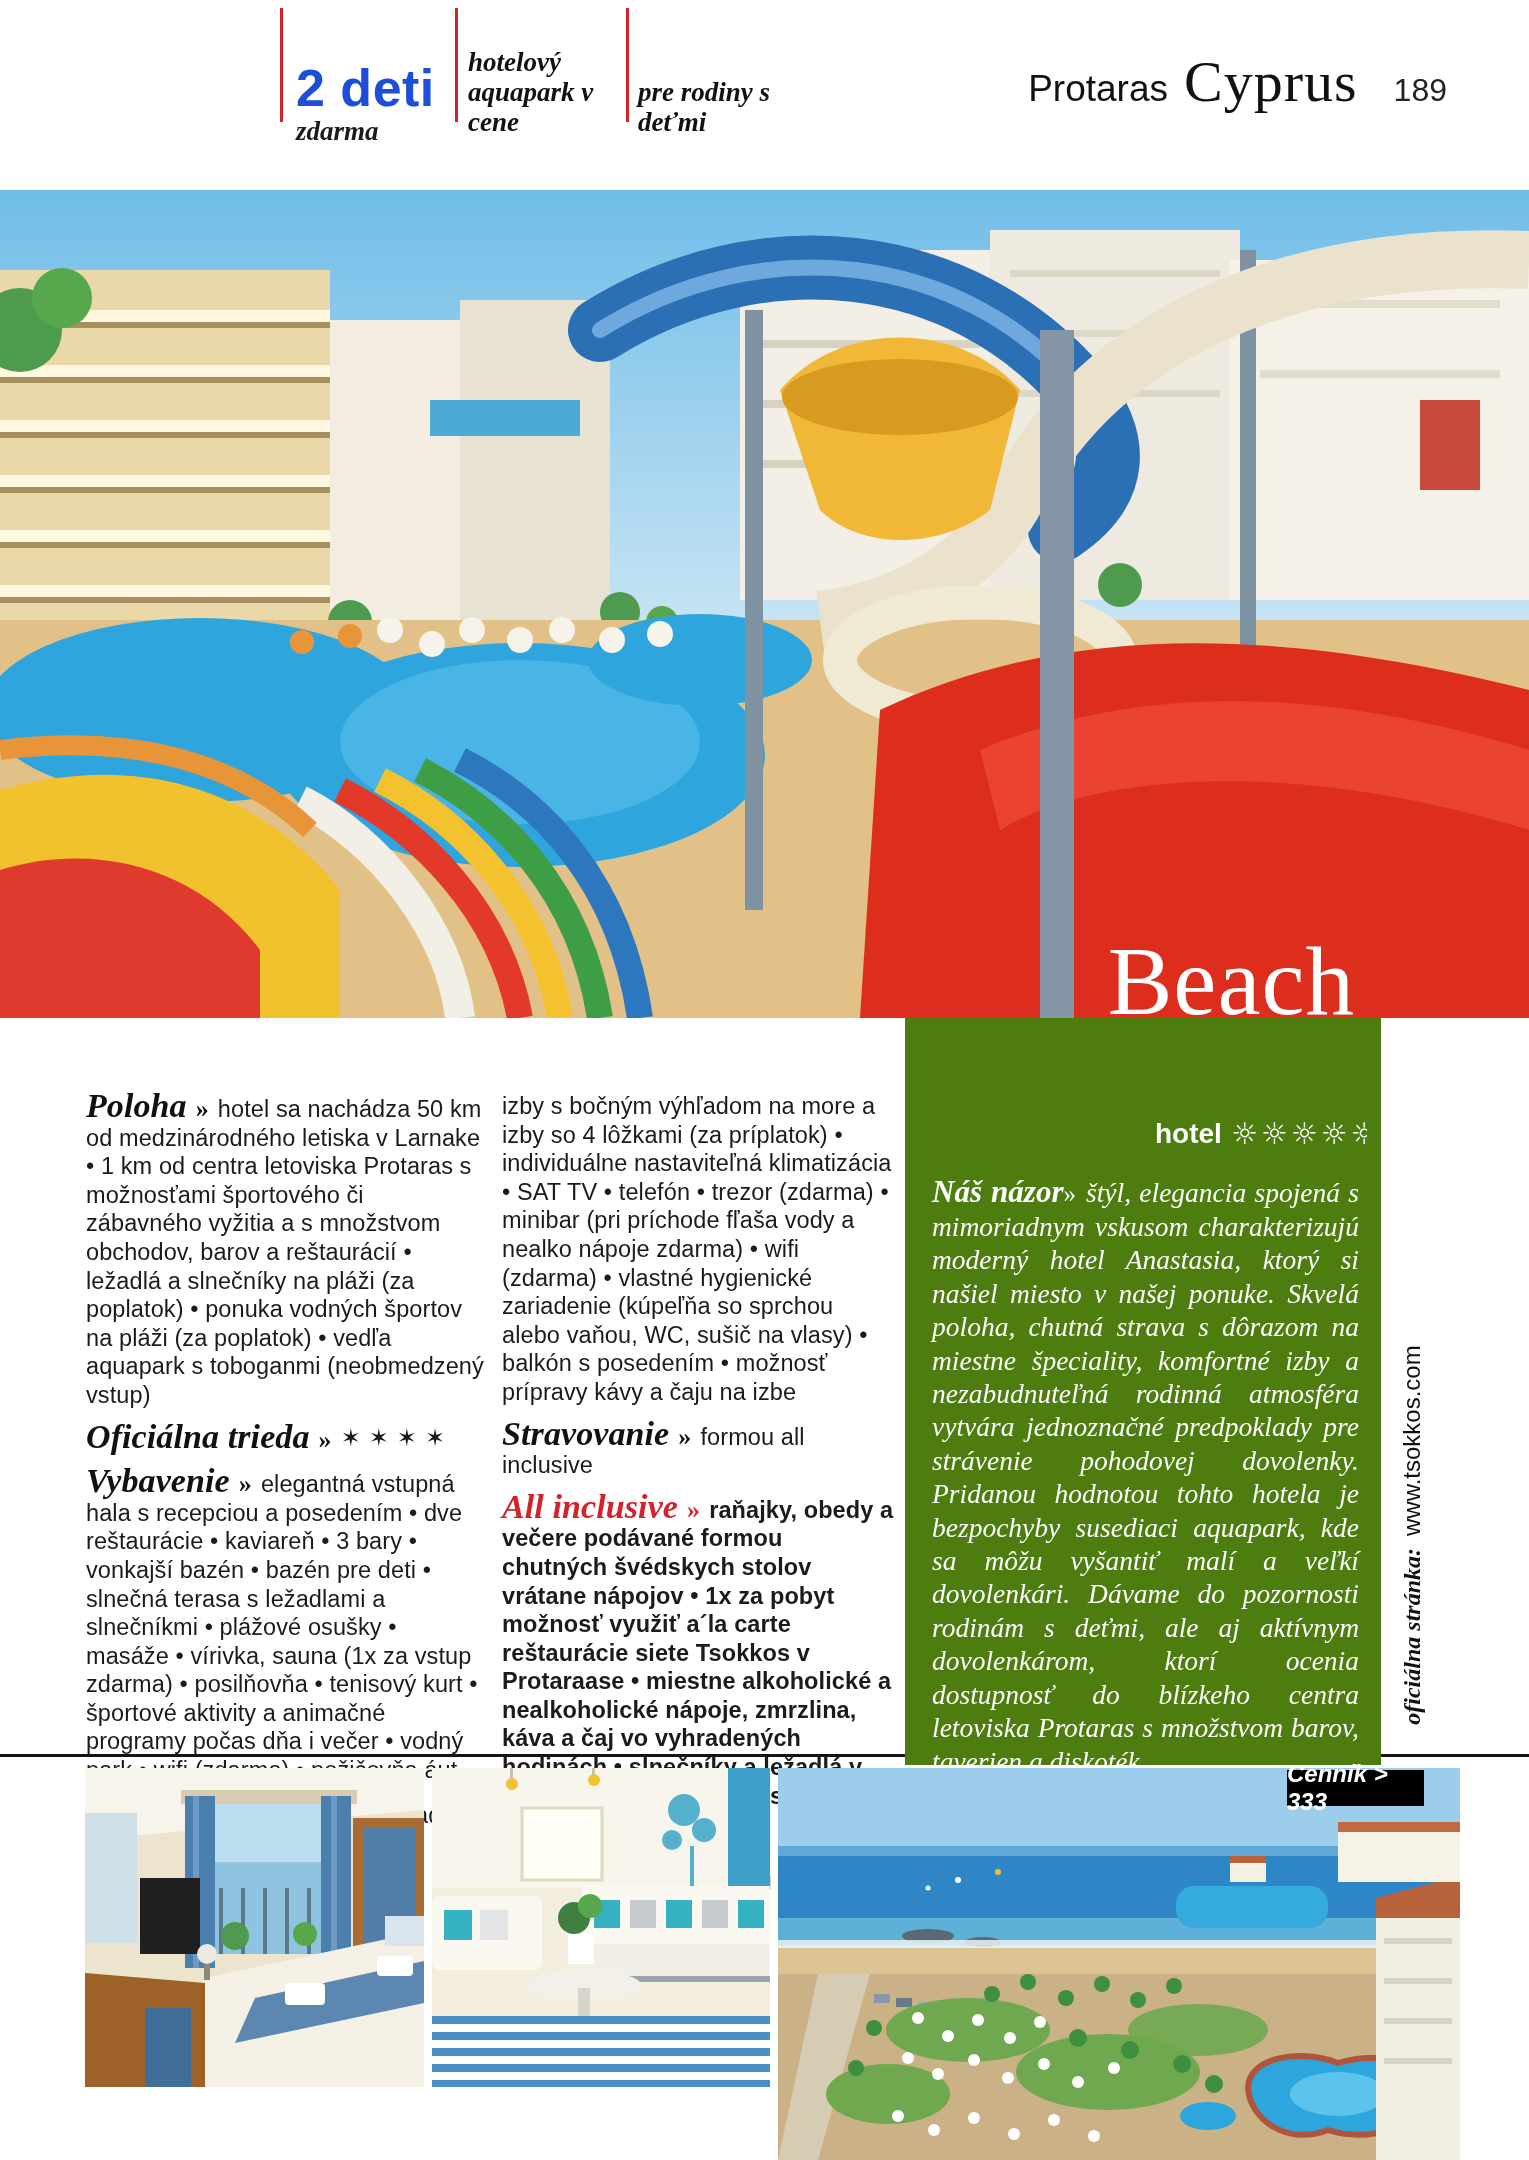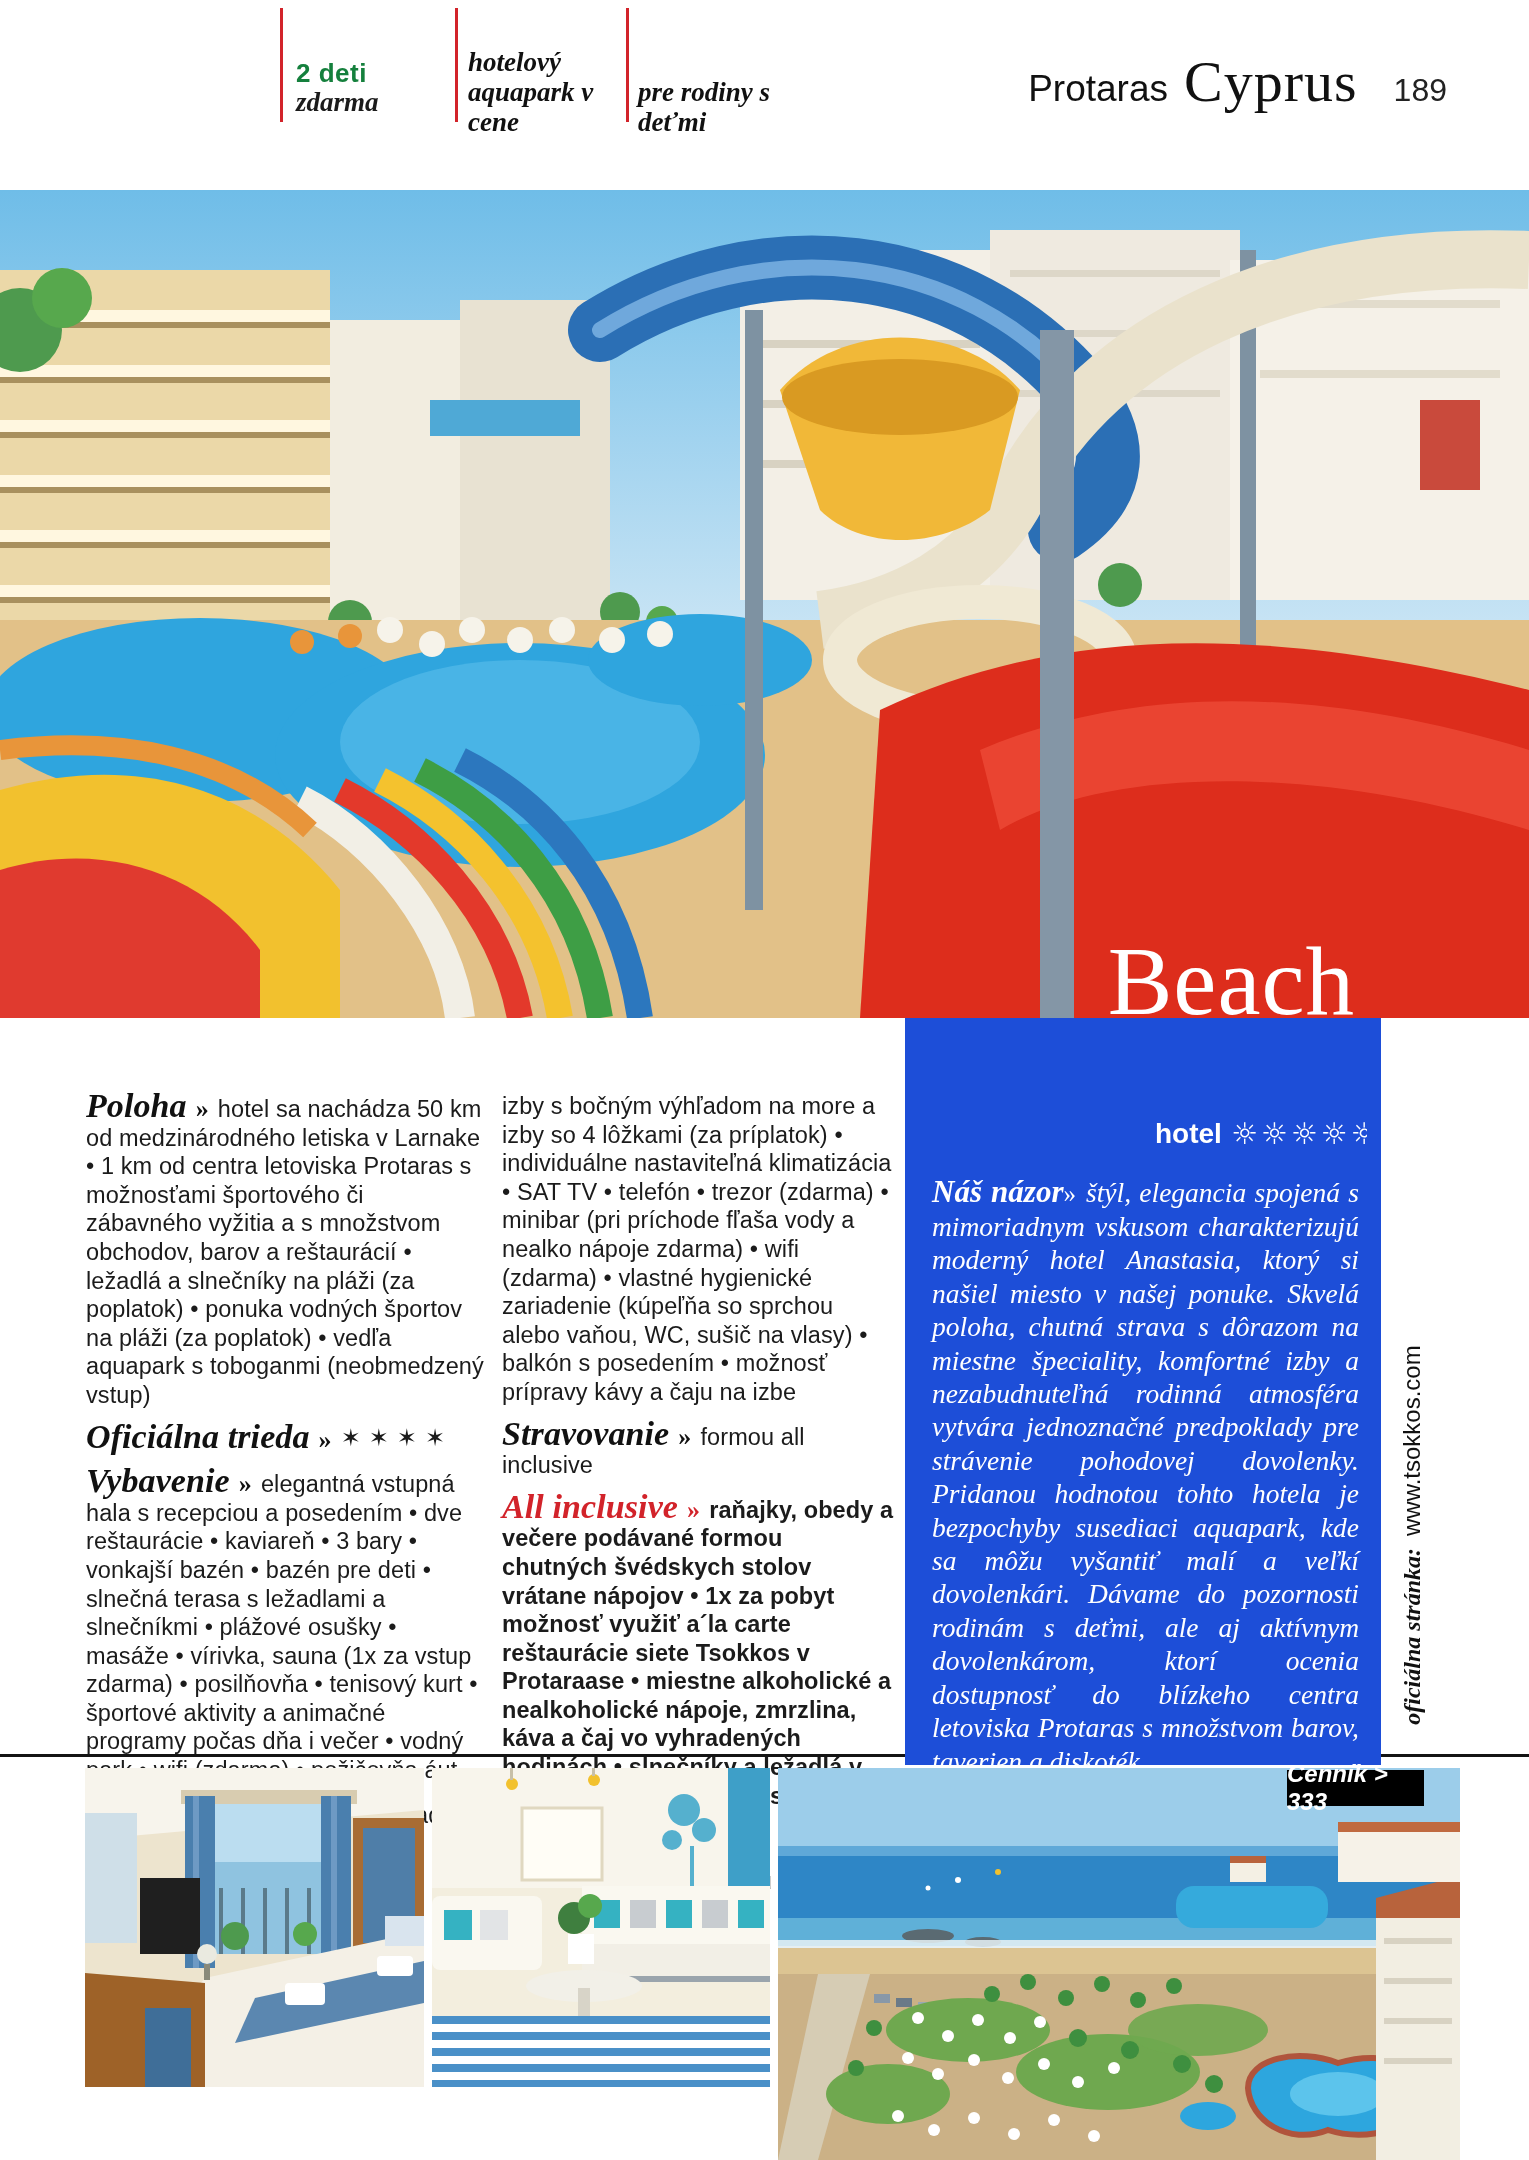--- a/index.html
+++ b/index.html
@@ -2,41 +2,41 @@
 <html><head>
 <meta charset="utf-8">
 <style>
   html,body{margin:0;padding:0;}
   body{width:1529px;height:2160px;position:relative;background:#fff;
        font-family:"Liberation Sans",sans-serif;overflow:hidden;color:#1b1b1b;}
 
   
   .hdr-rule{position:absolute;top:8px;width:3px;height:114px;background:#D2232A;}
   .r1{left:280px}.r2{left:455px}.r3{left:626px}
-  .promo-title{font-weight:700;font-size:26px;letter-spacing:.5px;color:#15803d;}
+  .promo-title{font-weight:700;font-size:52px;letter-spacing:.5px;color:#1d4ed8;}
   .promo-sub{font:italic 700 27px "Liberation Serif",serif;margin-top:-2px;}
   .promo-ser{font:italic 700 27px/30px "Liberation Serif",serif;color:#111;}
   .promo1{position:absolute;left:296px;top:58px;}
   .promo2{position:absolute;left:468px;top:47px;width:170px;}
   .promo3{position:absolute;left:638px;top:77px;width:160px;}
   .location{position:absolute;right:82px;top:48px;display:flex;align-items:baseline;gap:16px;}
   .resort{font-size:37px;color:#111;}
   .country{font:400 58px "Liberation Serif",serif;color:#111;letter-spacing:1px;}
   .pagenum{font-size:32px;color:#222;margin-left:20px;}
 
   
   .main-photo{position:absolute;left:0;top:190px;width:1529px;height:828px;overflow:hidden;background:#7CC4EA;}
   .main-photo svg{display:block;width:100%;height:100%;}
 
   
   .hotel-title{position:absolute;right:174px;top:940px;z-index:6;color:#fff;
     font:400 97px/84px "Liberation Serif",serif;text-align:right;letter-spacing:1px;}
 
   
-  .opinion-box{position:absolute;left:905px;top:1018px;width:476px;height:747px;background:#1d4ed8;z-index:2;}
+  .opinion-box{position:absolute;left:905px;top:1018px;width:476px;height:747px;background:#4d7c0f;z-index:2;}
   .hotel-rating{position:absolute;top:98px;right:14px;display:flex;align-items:center;gap:9px;color:#fff;}
   .rating-label{font-weight:700;font-size:28px;}
   .suns{font-family:"DejaVu Sans",sans-serif;font-size:30px;letter-spacing:3px;display:inline-flex;align-items:center;}
   .sun{display:inline-block;}
   .sun.half{width:.55em;overflow:hidden;}
   .opinion{position:absolute;left:27px;right:22px;top:156px;margin:0;
     font:italic 27.5px/33.4px "Liberation Serif",serif;color:#fff;text-align:justify;}
   .sh-white{color:#fff;font:italic 700 31px "Liberation Serif",serif;}
   .g-white{color:#fff;font:400 25px "Liberation Serif",serif;margin-right:10px;}
 

